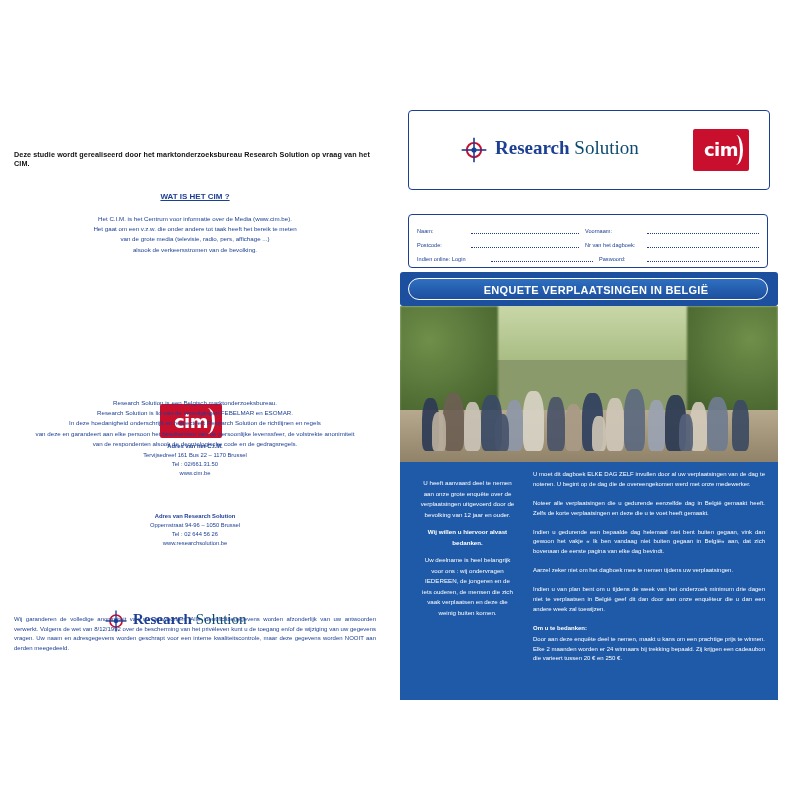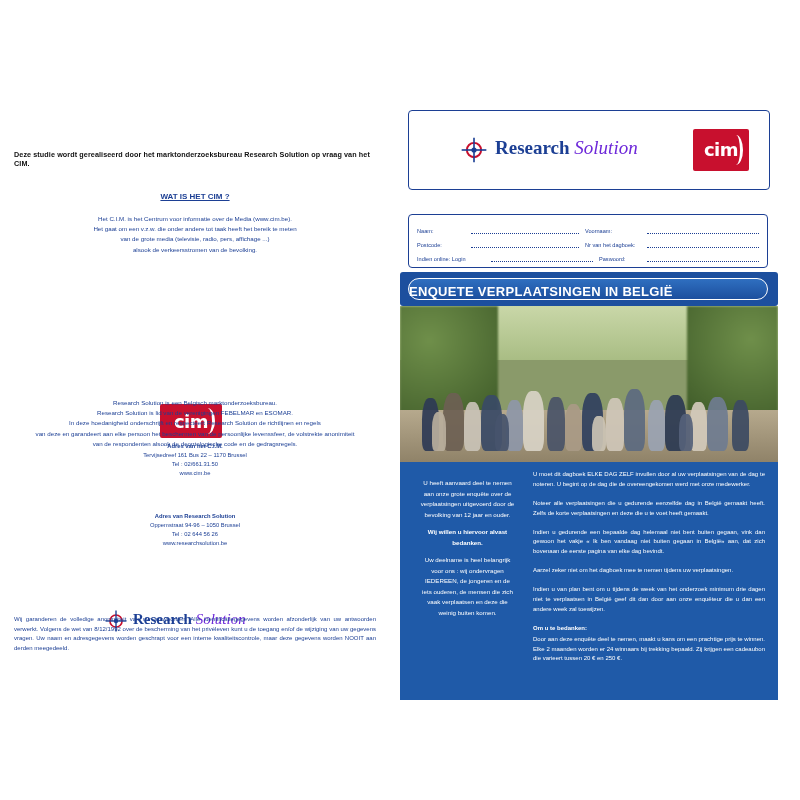--- a/index.html
+++ b/index.html
@@ -116,21 +116,21 @@
   .rs-word {
     position: absolute;
     left: 28px;
     top: 3px;
     font-size: 15px;
     color: #1c3f94;
     font-family: "Liberation Serif", serif;
     white-space: nowrap;
   }
   .rs-word b { font-weight: bold; }
-  .rs-word span.light { color: #6d28d9; font-style: italic; }
+  .rs-word span.light { color: #0c4a6e; }
 
   .footer-note {
     position: absolute;
     left: 14px;
     top: 485px;
     width: 362px;
     font-size: 6px;
     line-height: 1.6;
     color: #1c3f94;
     text-align: justify;
@@ -234,23 +234,24 @@
     top: 168px;
     width: 360px;
     height: 22px;
     background: linear-gradient(#2f6fc0, #1c4f9e);
     border: 1px solid #ffffff;
     border-radius: 11px;
     box-sizing: border-box;
   }
   .title-bar .txt {
     position: absolute;
-    left: 0; right: 0; top: 5px;
+    left: 16px; right: 0; top: 5px;
+    text-align: center;
     color: #ffffff;
-    font-size: 13px;
+    font-size: 11px;
     font-weight: bold;
     letter-spacing: 0.3px;
   }
   .title-wrap {
     position: absolute;
     left: 0px;
     top: 162px;
     width: 378px;
     height: 34px;
     background: #1c4f9e;

